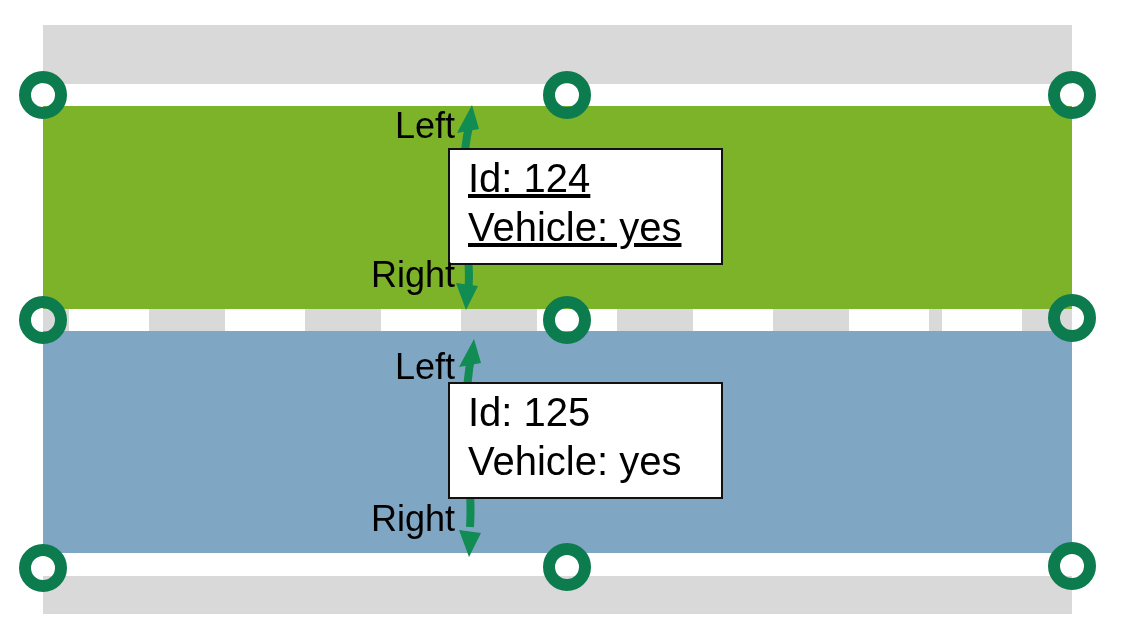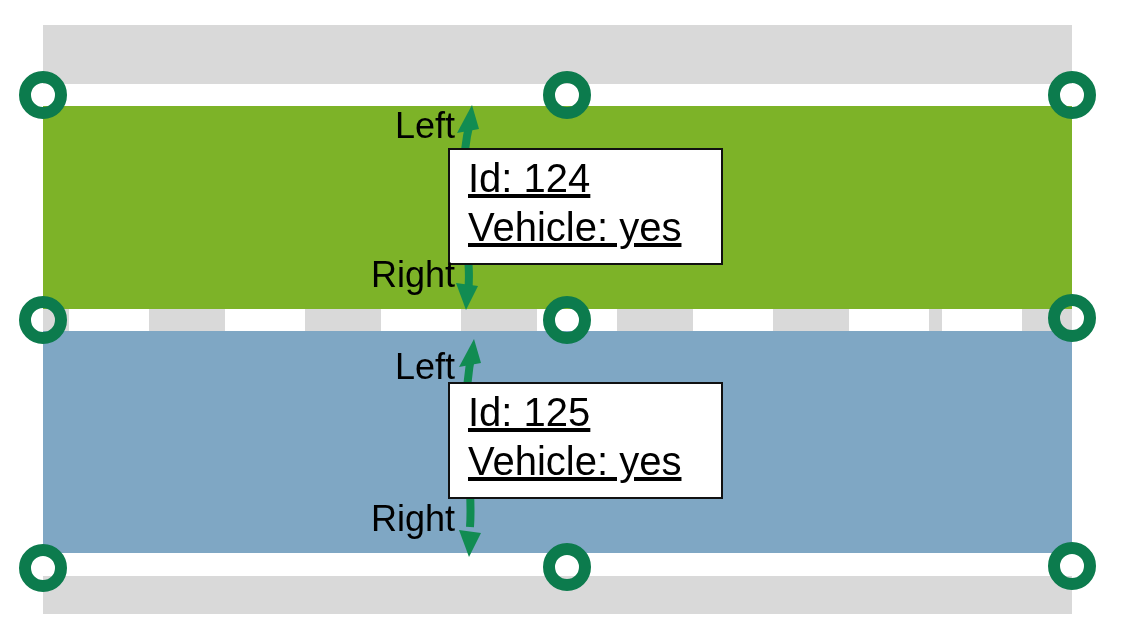--- a/index.html
+++ b/index.html
@@ -89,21 +89,21 @@
     background: #ffffff;
     border: 2px solid #111111;
     padding: 4px 0 0 18px;
     font-size: 40px;
     line-height: 49px;
     color: #000000;
     z-index: 3;
     white-space: nowrap;
   }
   .tooltip-1 { top: 148px; text-decoration: underline; }
-  .tooltip-2 { top: 382px; text-decoration: underline; }
+  .tooltip-2 { top: 382px; }
 </style>
 </head>
 <body>
 
 <div class="canvas">
 
   <div class="band shoulder shoulder-top"></div>
   <div class="band marking marking-top"></div>
   <div class="band lane-1"></div>
   <div class="band divider"></div>

